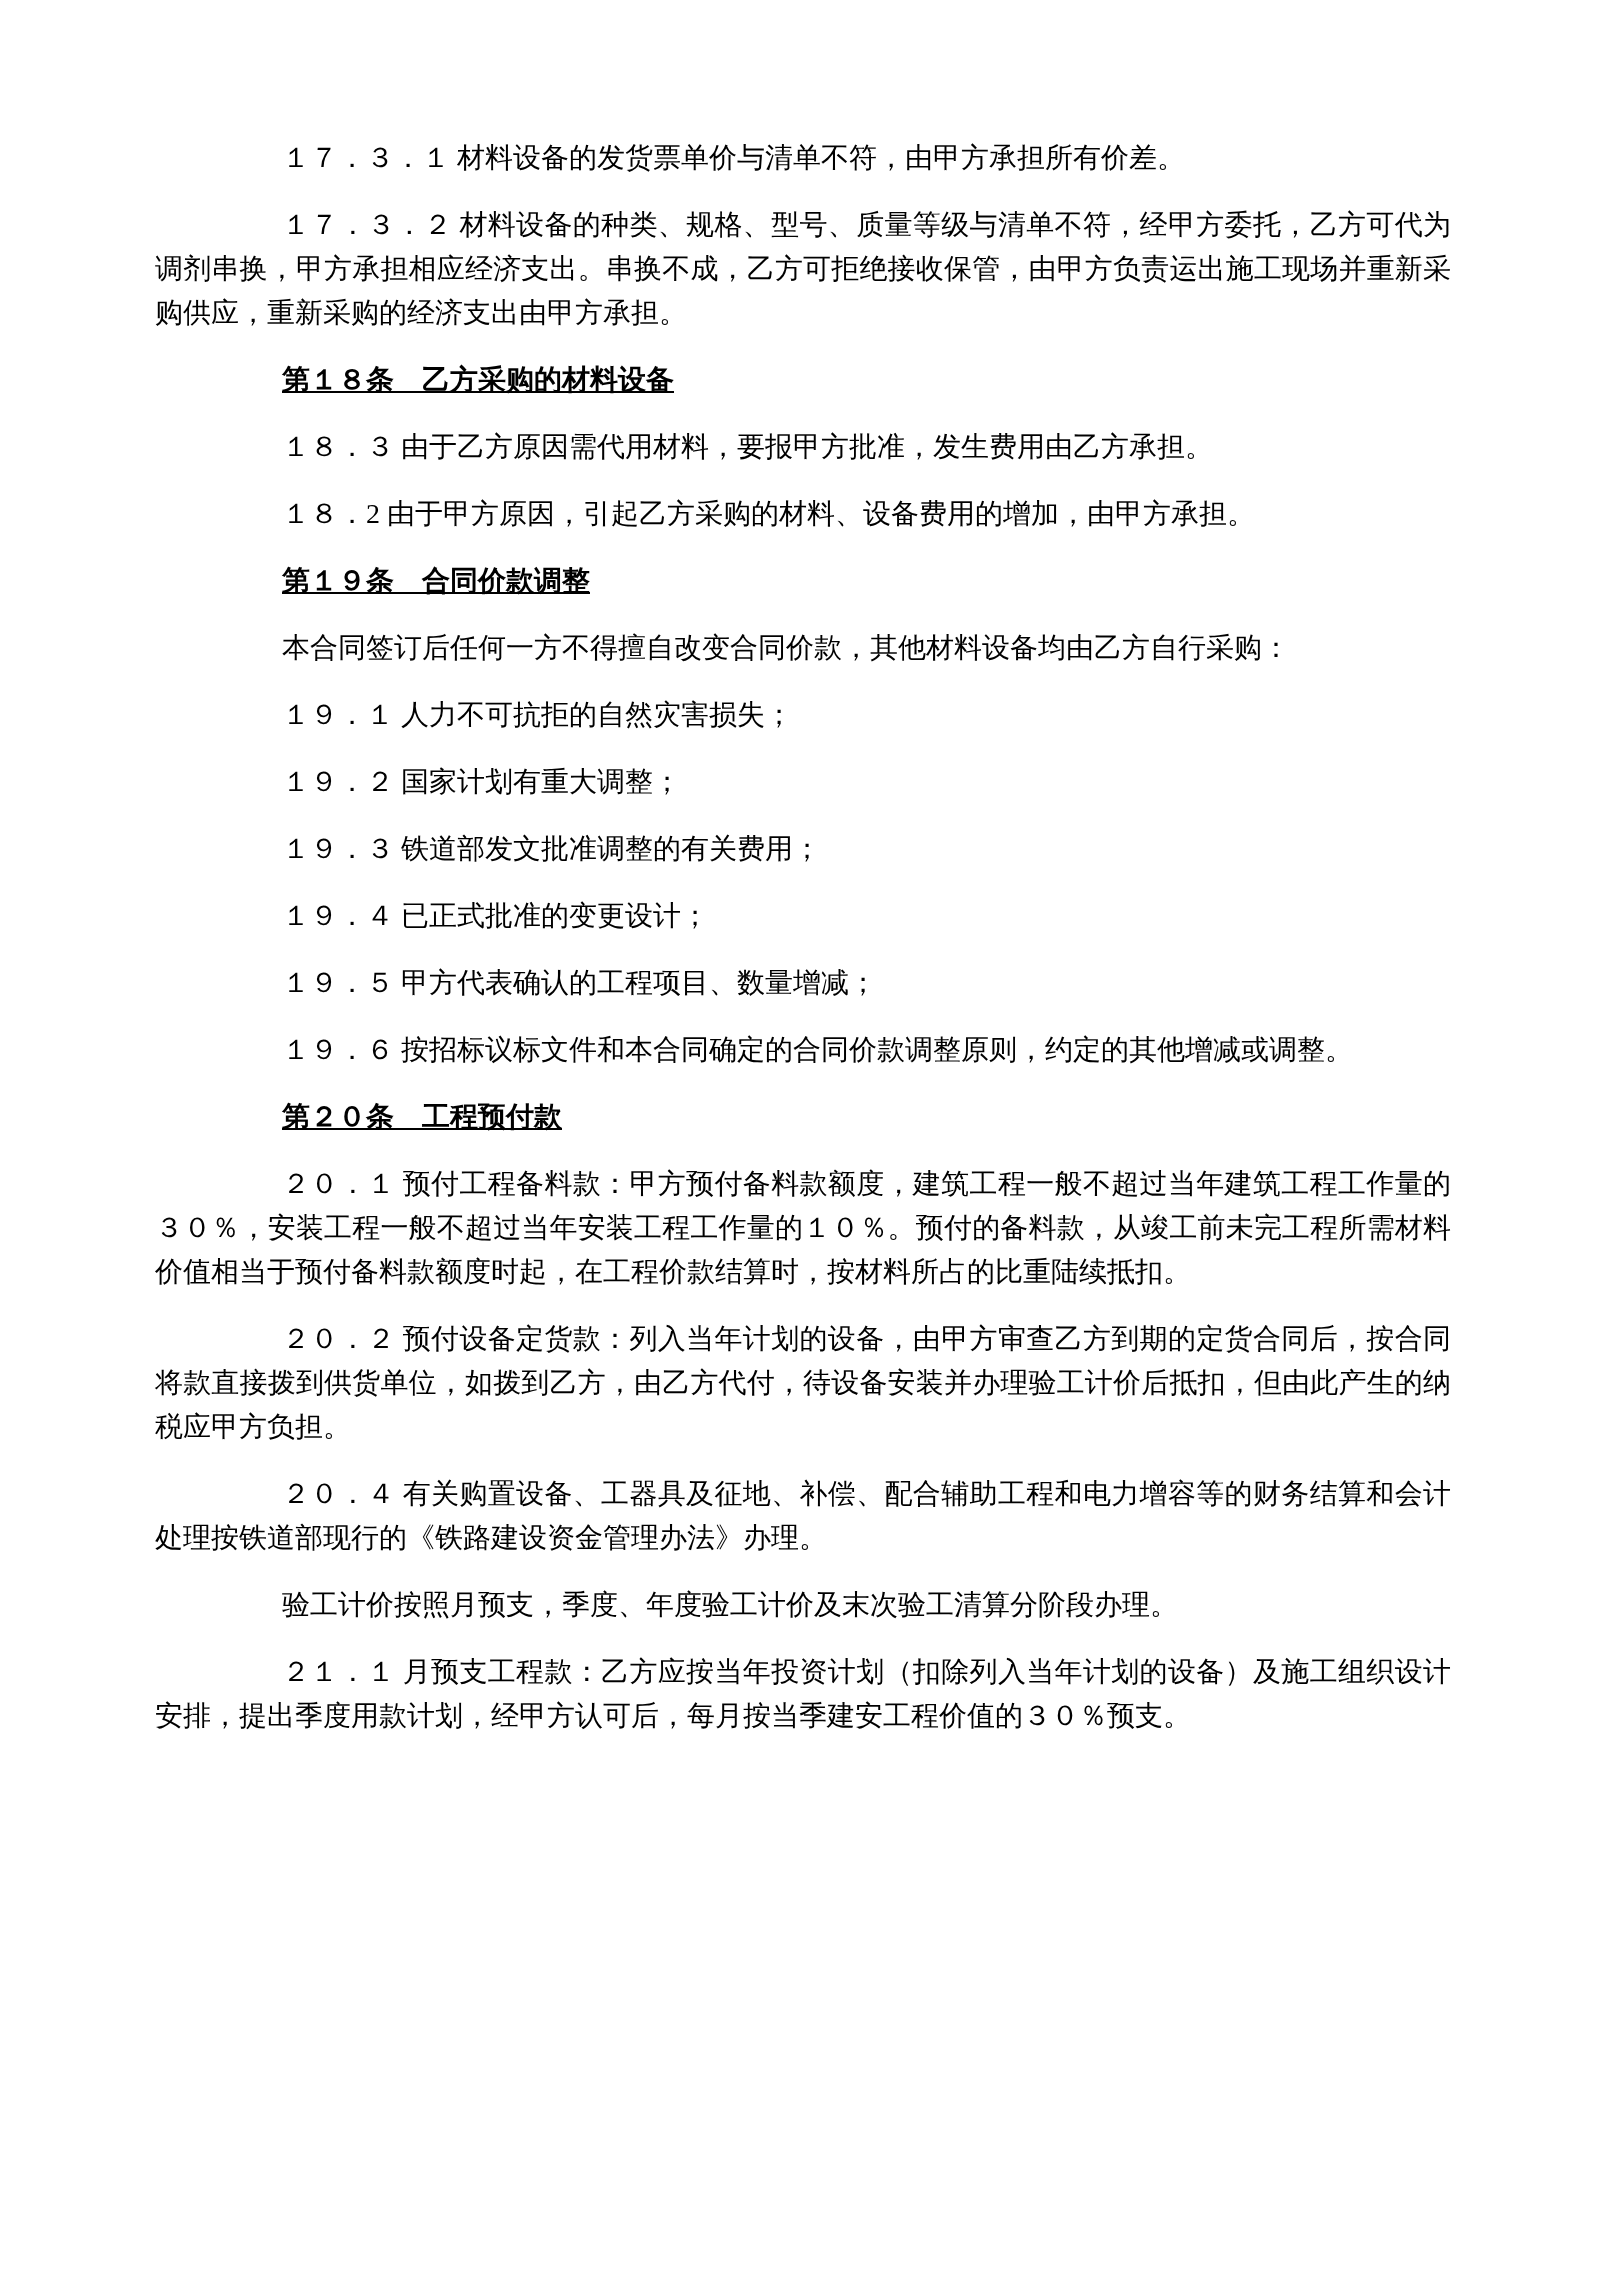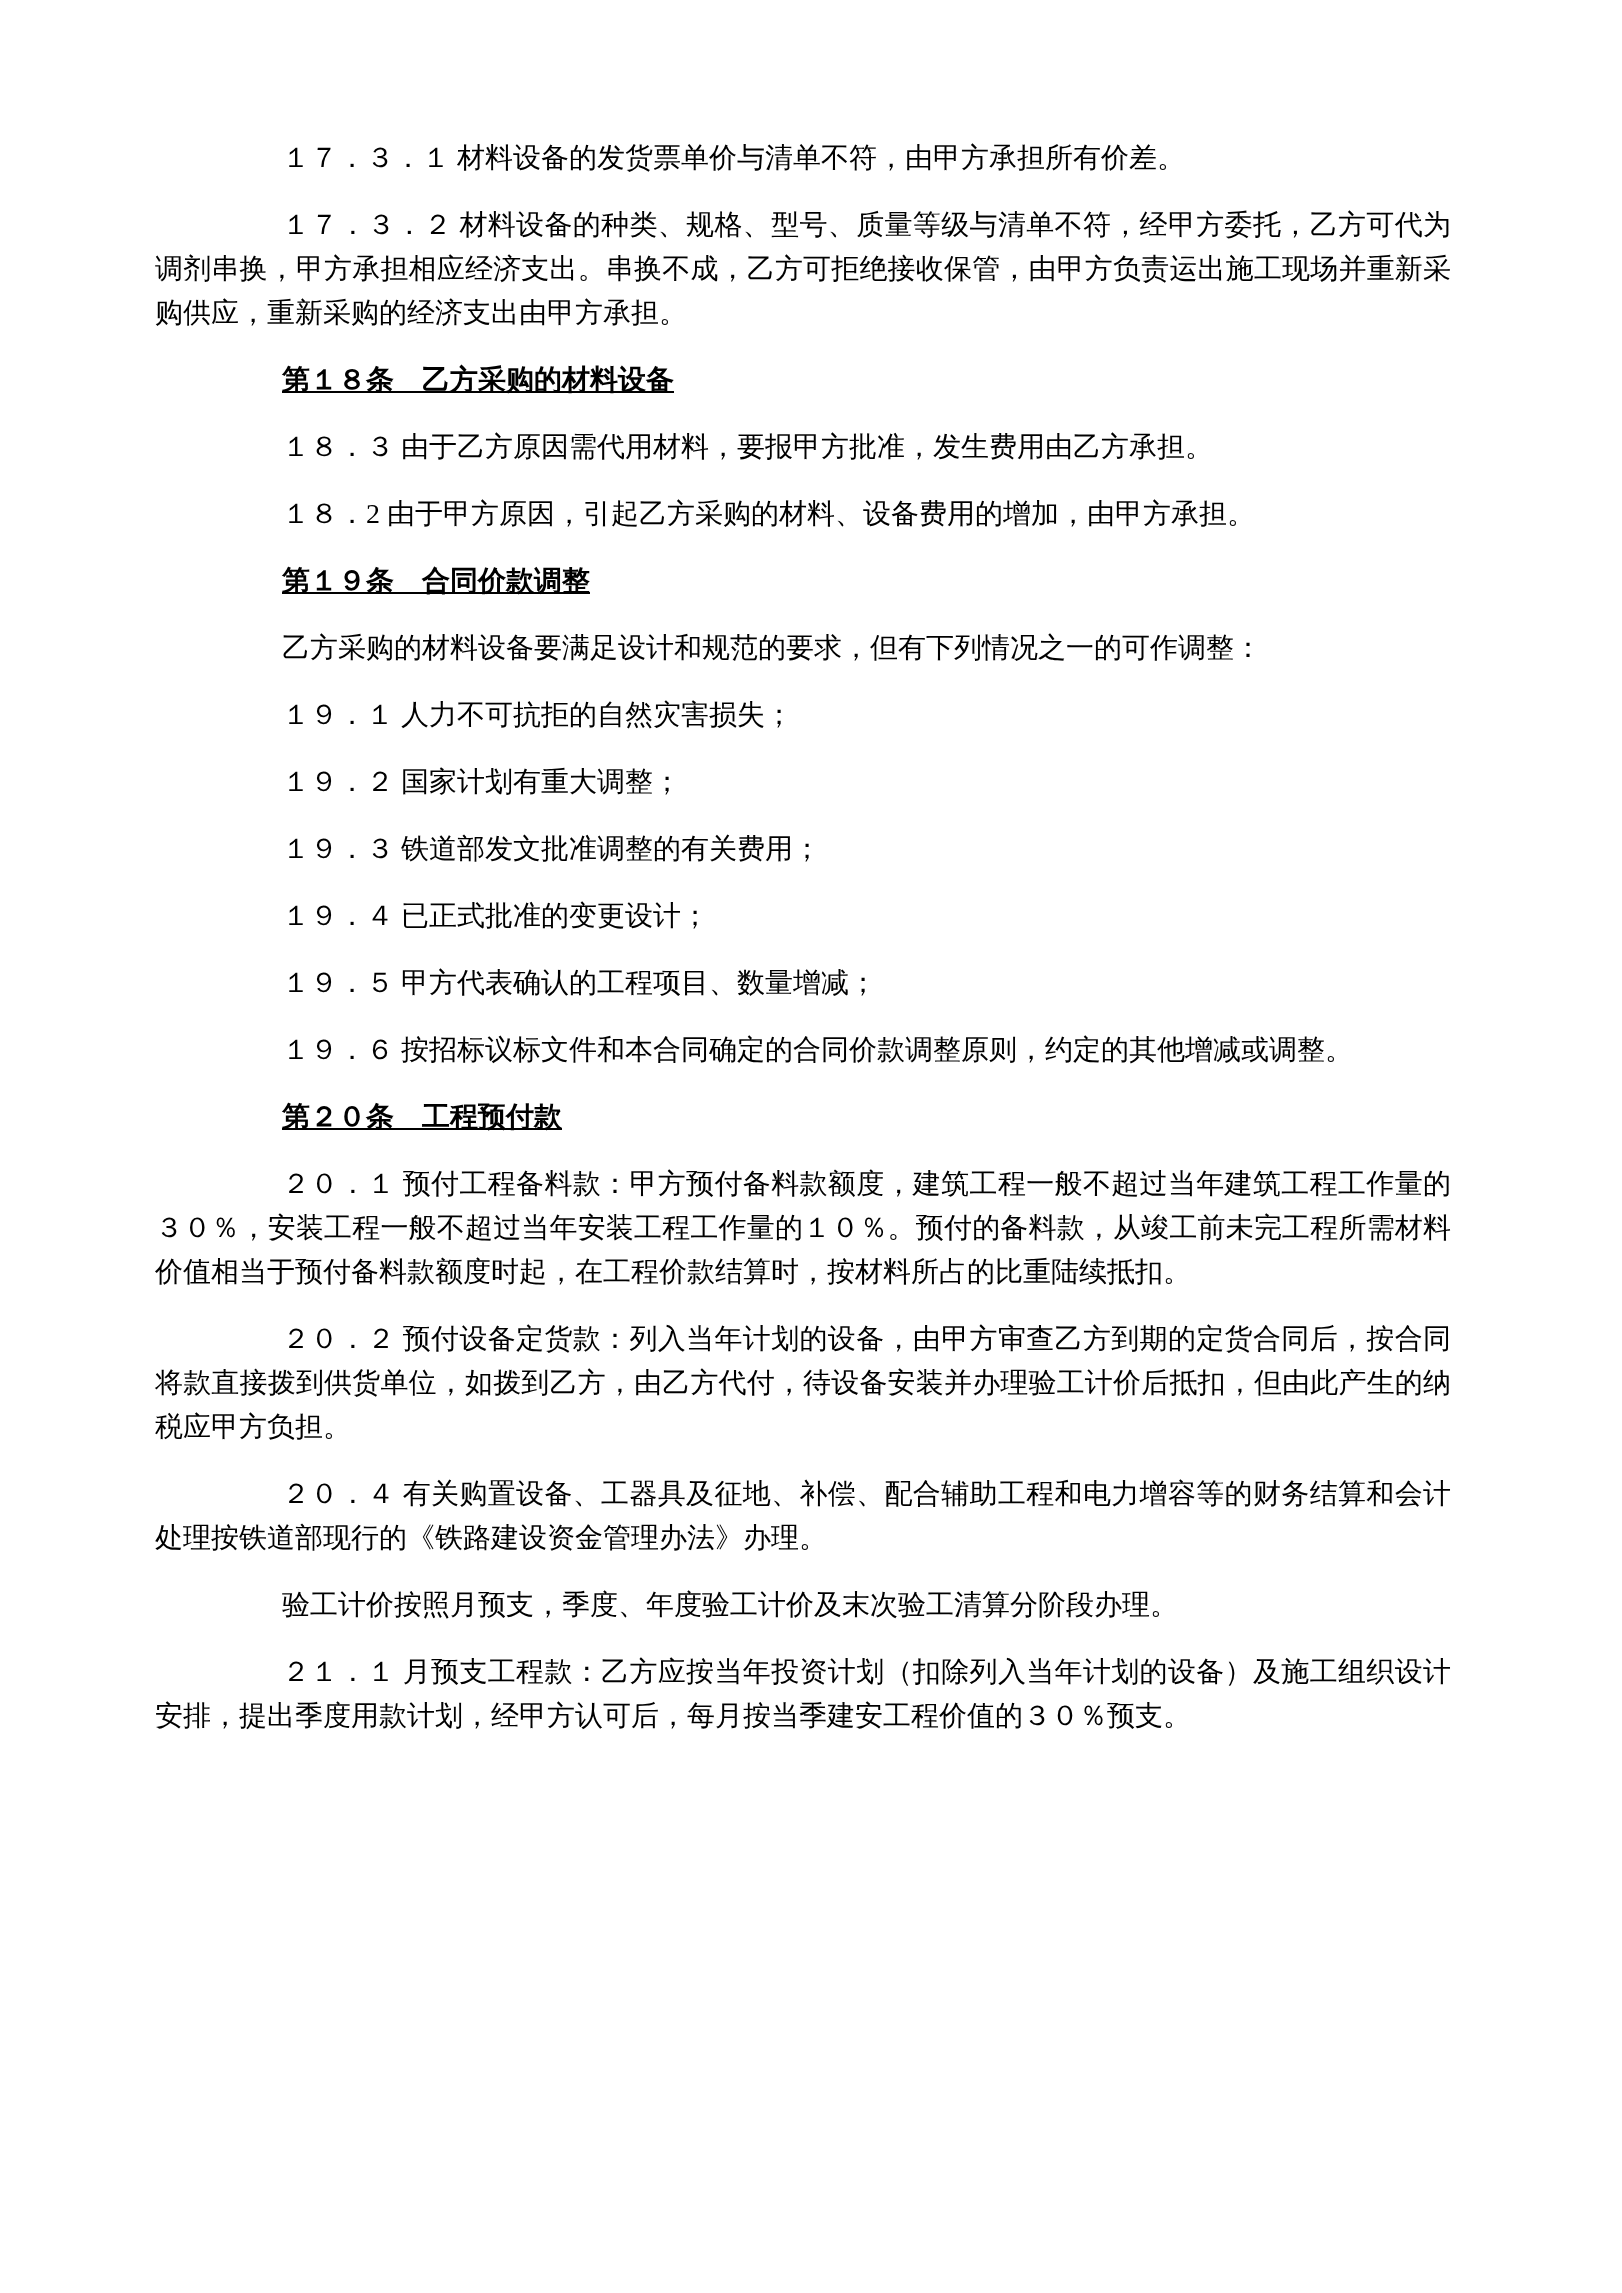--- a/index.html
+++ b/index.html
@@ -34,21 +34,21 @@
 </head>
 <body>
 
 <div class="page">
   <p class="para">１７．３．１ 材料设备的发货票单价与清单不符，由甲方承担所有价差。</p>
   <p class="para">１７．３．２ 材料设备的种类、规格、型号、质量等级与清单不符，经甲方委托，乙方可代为调剂串换，甲方承担相应经济支出。串换不成，乙方可拒绝接收保管，由甲方负责运出施工现场并重新采购供应，重新采购的经济支出由甲方承担。</p>
   <p class="para heading">第１８条　乙方采购的材料设备</p>
   <p class="para">１８．３ 由于乙方原因需代用材料，要报甲方批准，发生费用由乙方承担。</p>
   <p class="para">１８．2 由于甲方原因，引起乙方采购的材料、设备费用的增加，由甲方承担。</p>
   <p class="para heading">第１９条　合同价款调整</p>
-  <p class="para">乙方采购的材料设备要满足设计和规范的要求，但有下列情况之一的可作调整：</p>
+  <p class="para">本合同签订后任何一方不得擅自改变合同价款，其他材料设备均由乙方自行采购：</p>
   <p class="para">１９．１ 人力不可抗拒的自然灾害损失；</p>
   <p class="para">１９．２ 国家计划有重大调整；</p>
   <p class="para">１９．３ 铁道部发文批准调整的有关费用；</p>
   <p class="para">１９．４ 已正式批准的变更设计；</p>
   <p class="para">１９．５ 甲方代表确认的工程项目、数量增减；</p>
   <p class="para">１９．６ 按招标议标文件和本合同确定的合同价款调整原则，约定的其他增减或调整。</p>
   <p class="para heading">第２０条　工程预付款</p>
   <p class="para">２０．１ 预付工程备料款：甲方预付备料款额度，建筑工程一般不超过当年建筑工程工作量的３０％，安装工程一般不超过当年安装工程工作量的１０％。预付的备料款，从竣工前未完工程所需材料价值相当于预付备料款额度时起，在工程价款结算时，按材料所占的比重陆续抵扣。</p>
   <p class="para">２０．２ 预付设备定货款：列入当年计划的设备，由甲方审查乙方到期的定货合同后，按合同将款直接拨到供货单位，如拨到乙方，由乙方代付，待设备安装并办理验工计价后抵扣，但由此产生的纳税应甲方负担。</p>
   <p class="para">２０．４ 有关购置设备、工器具及征地、补偿、配合辅助工程和电力增容等的财务结算和会计处理按铁道部现行的《铁路建设资金管理办法》办理。</p>

